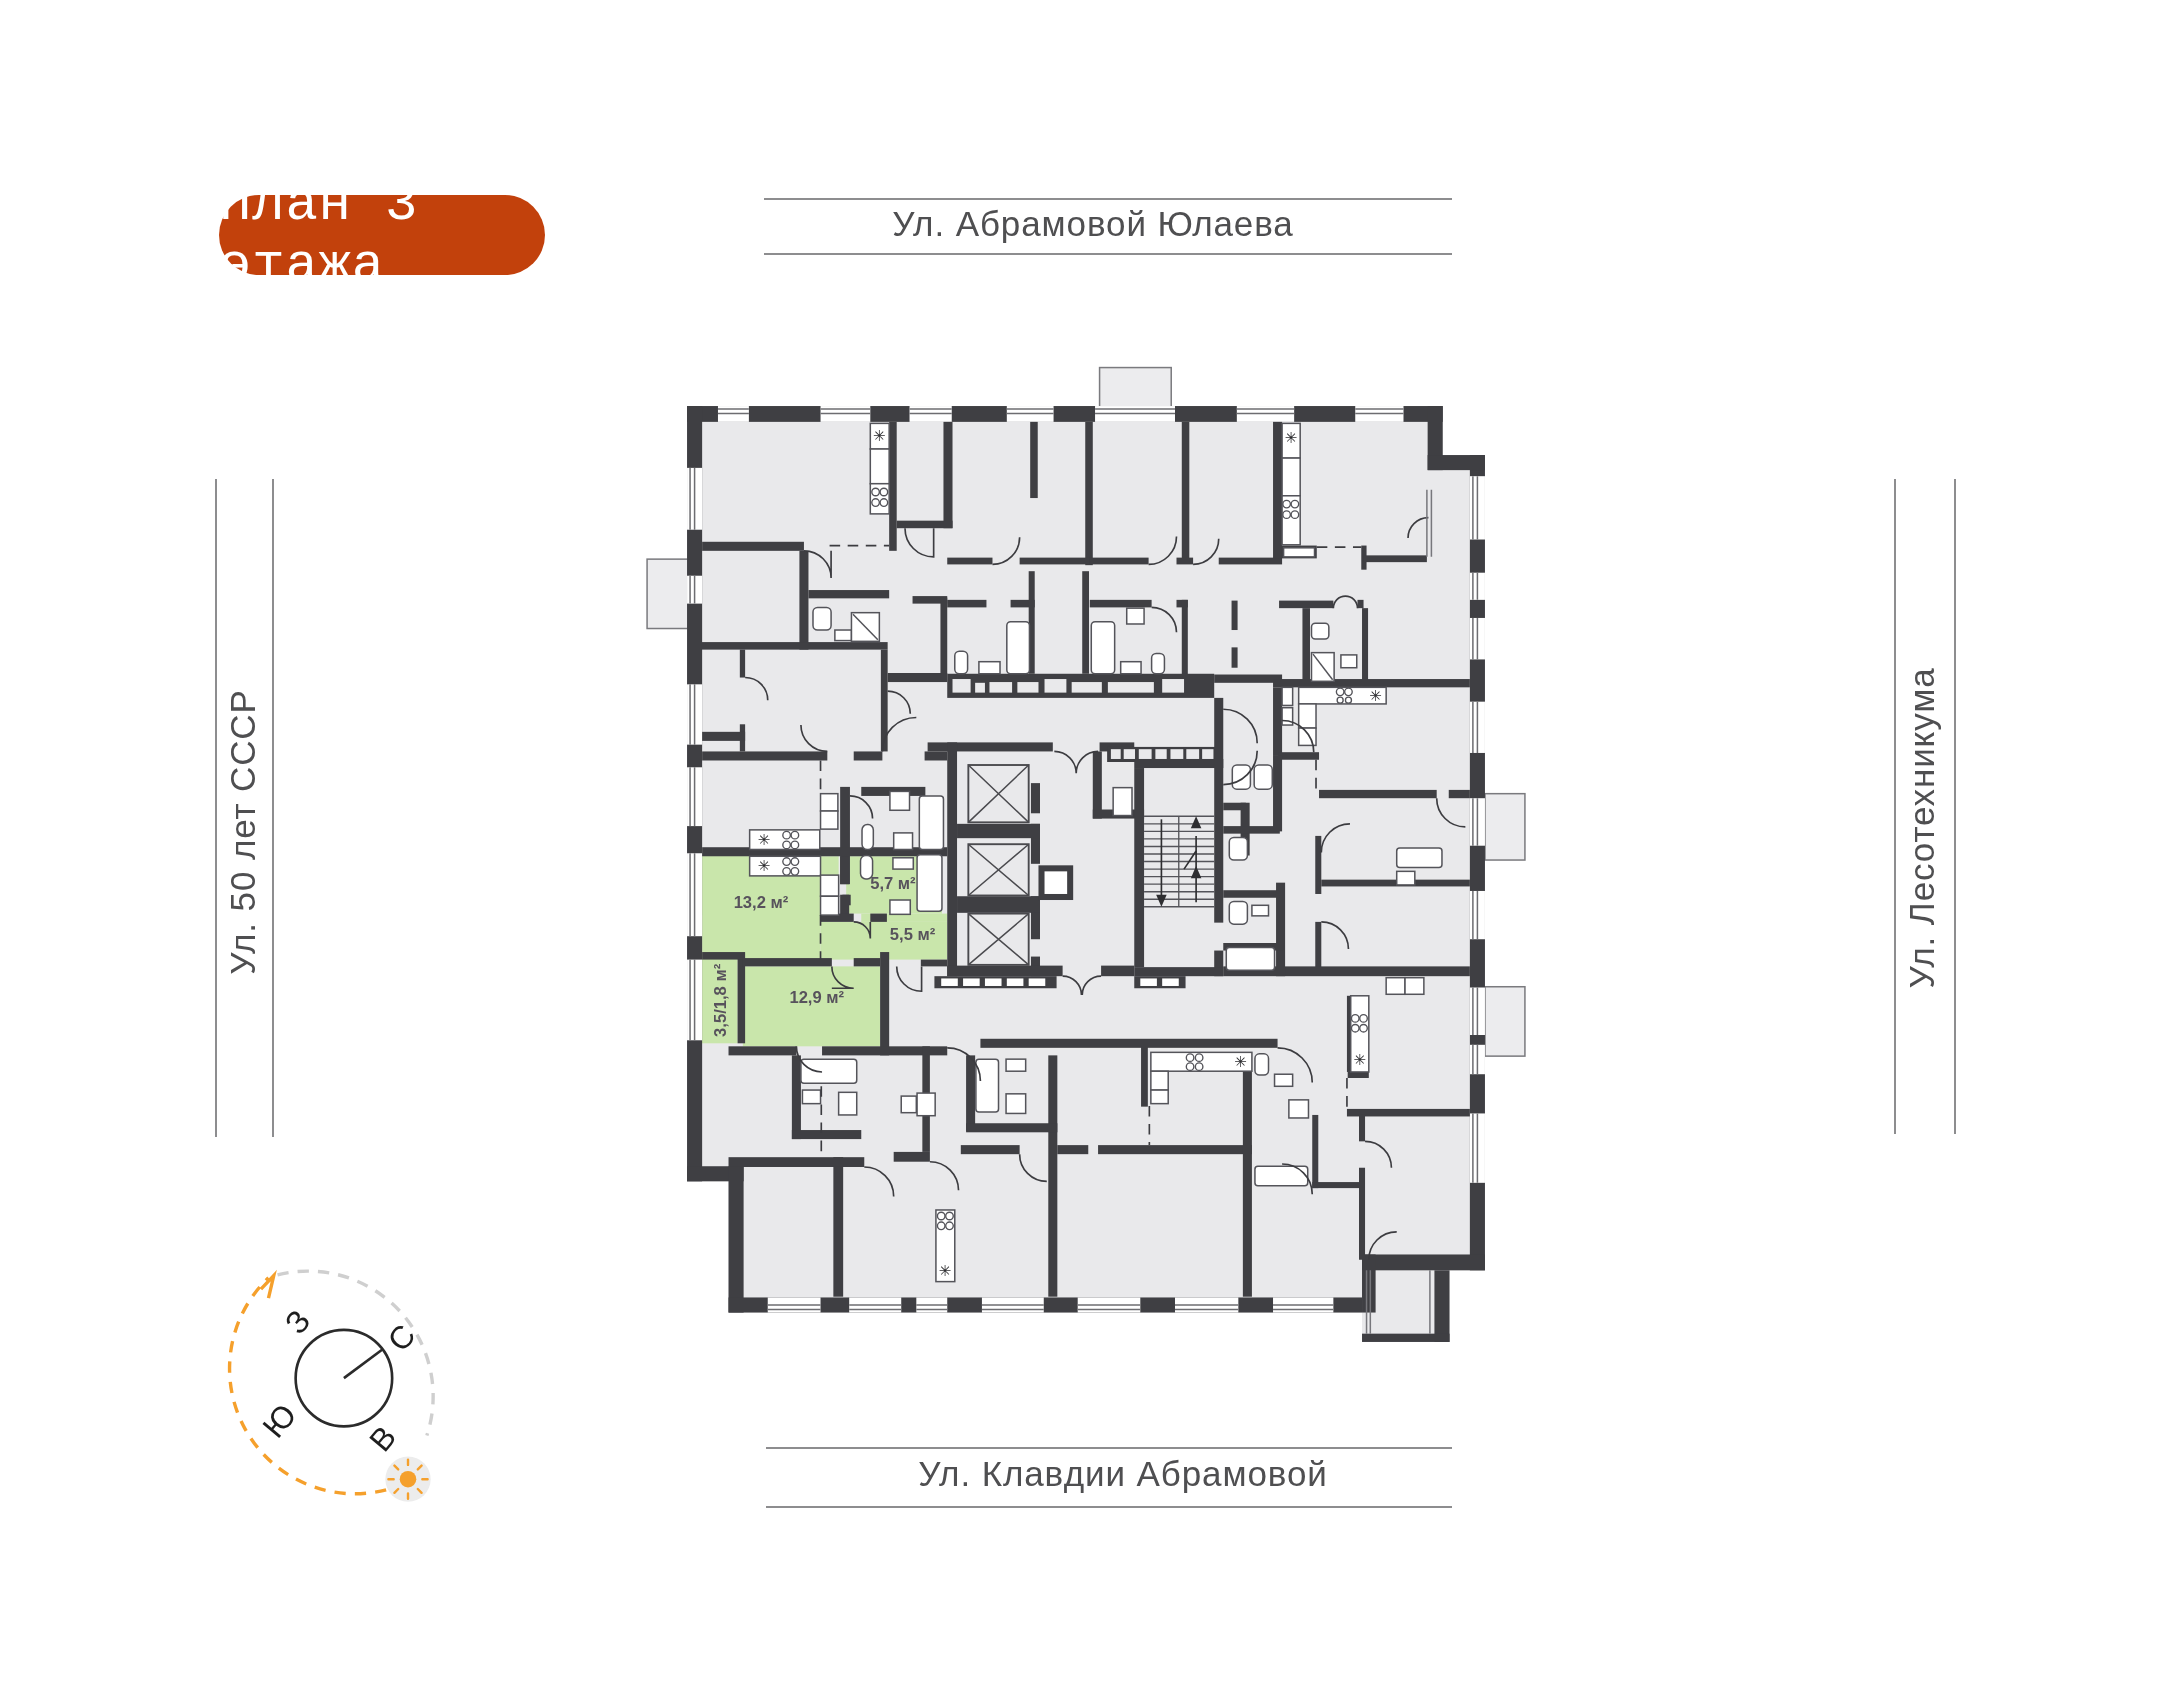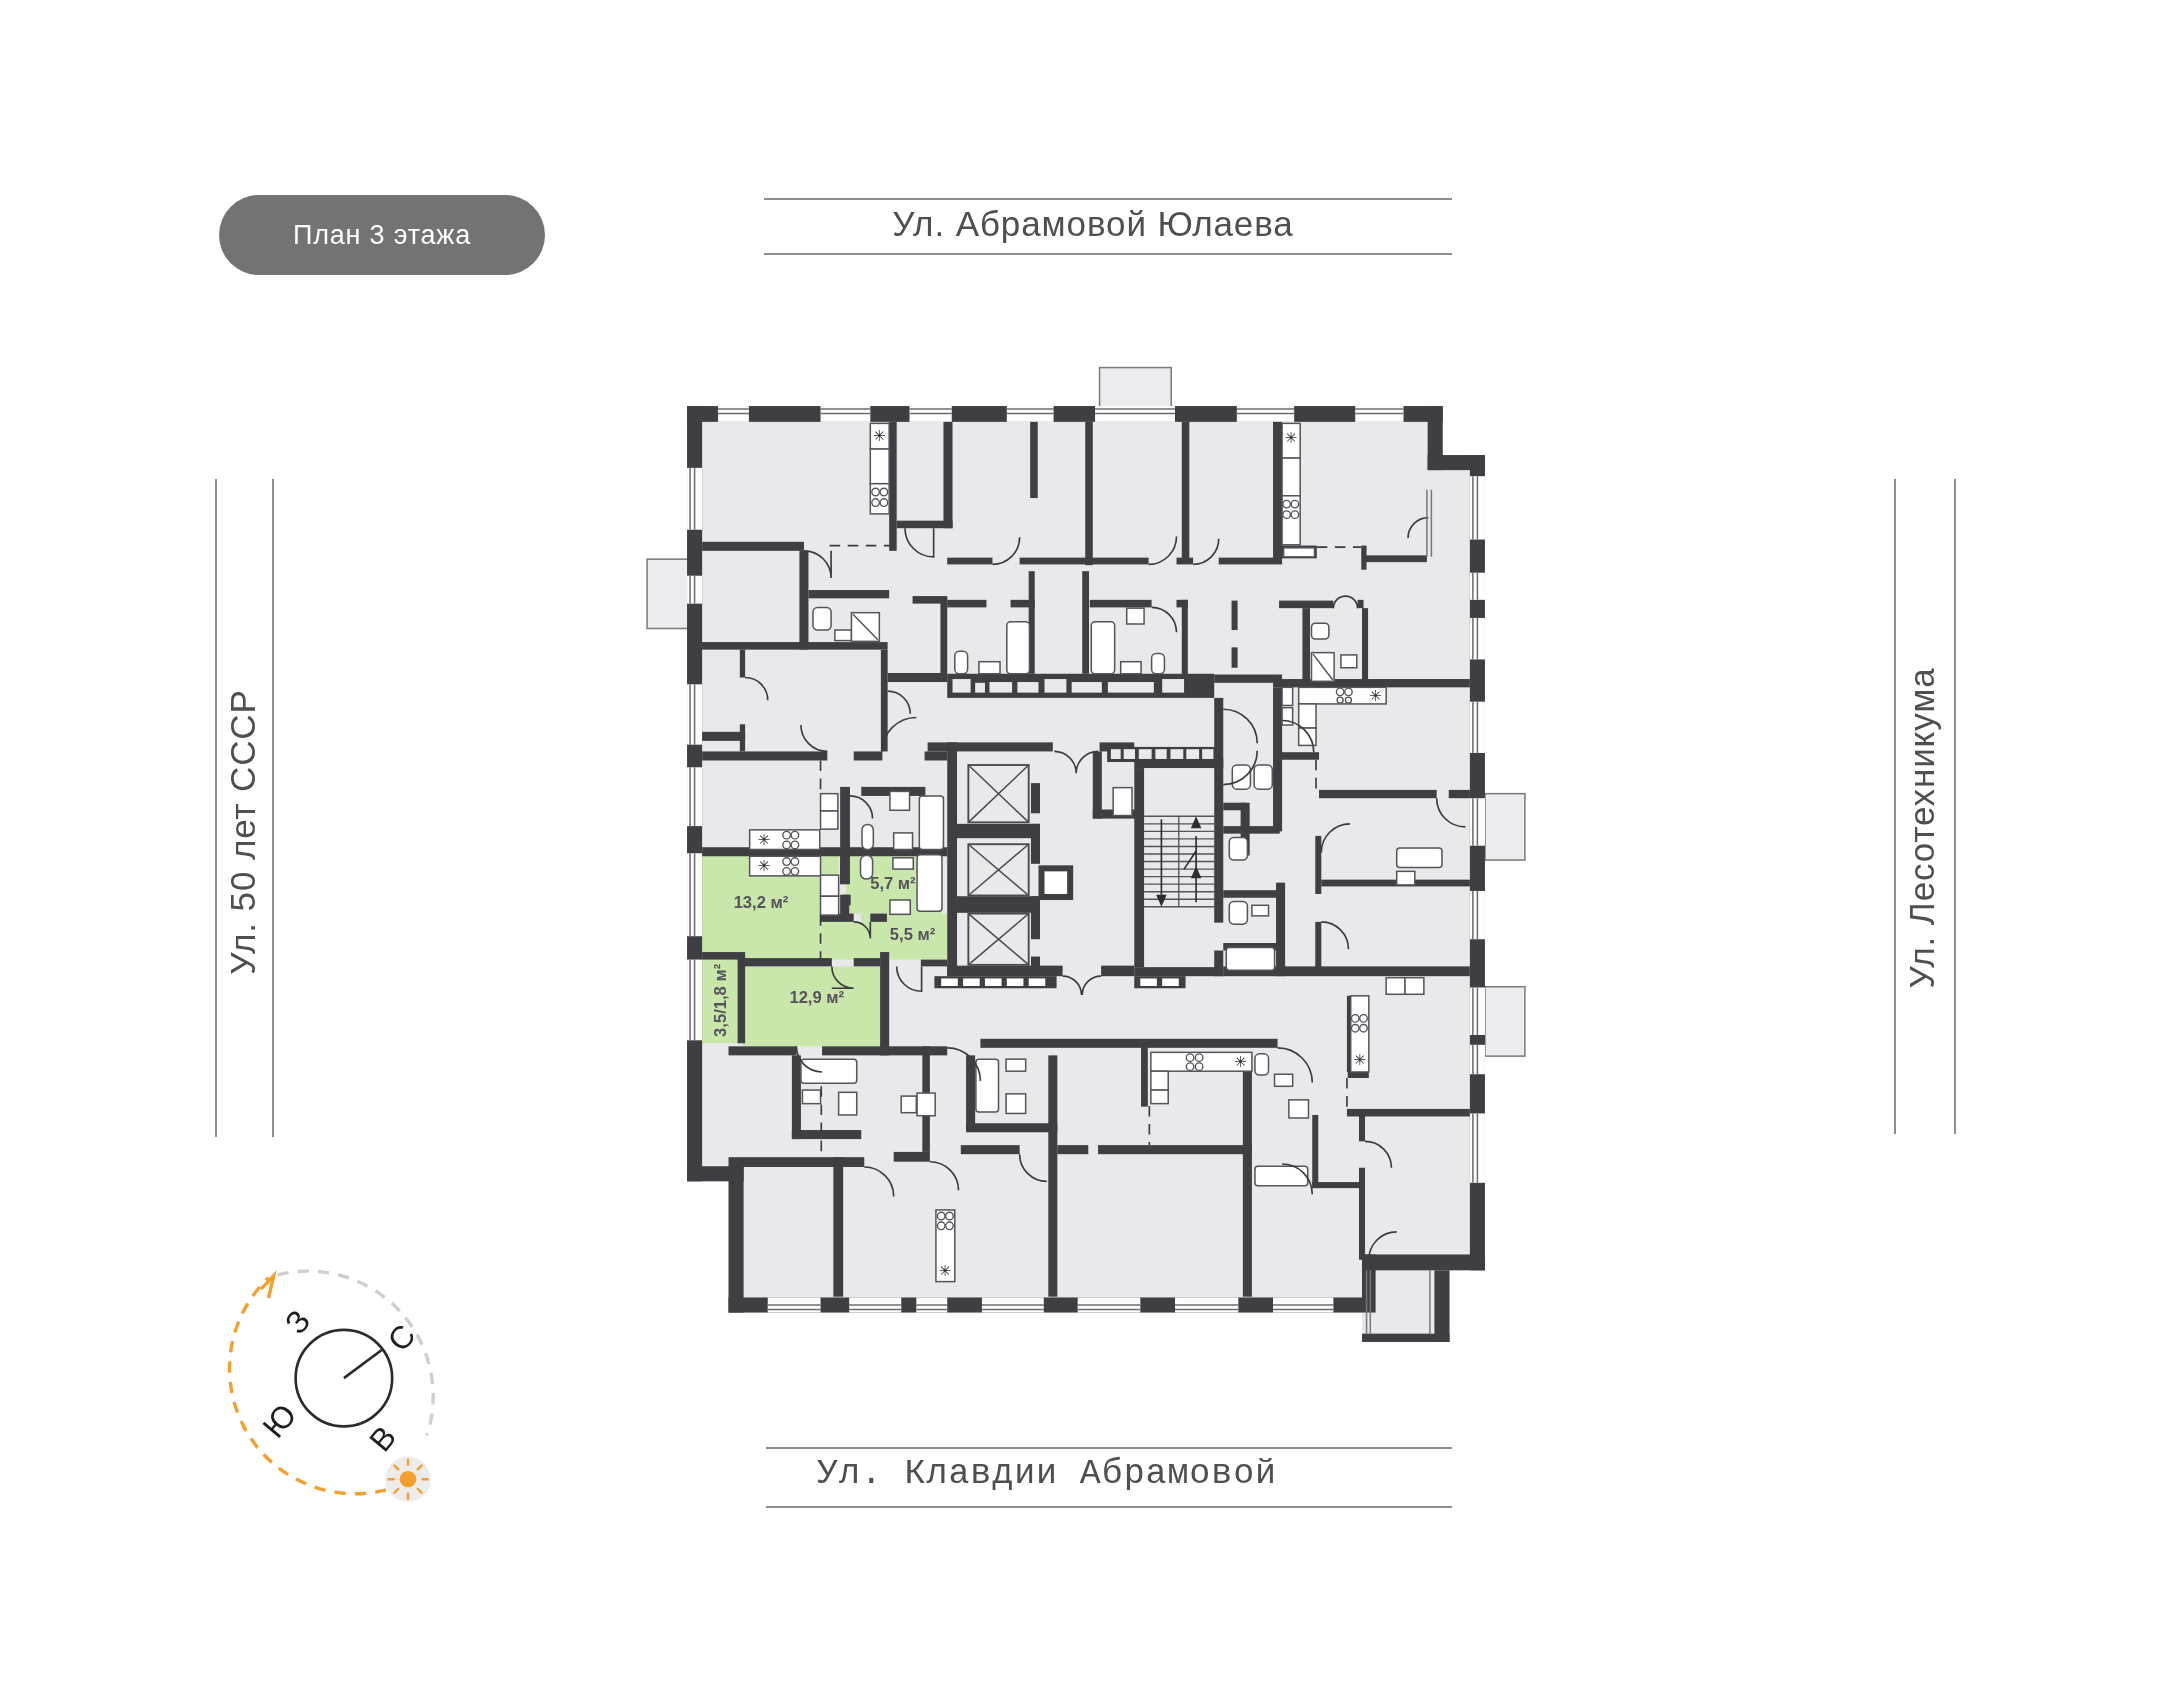--- a/index.html
+++ b/index.html
@@ -1,36 +1,36 @@
 <!DOCTYPE html>
 <html style="font-size:12px"><head>
 <meta charset="utf-8">
 <style>
   html,body{margin:0;padding:0;}
   body{width:2172px;height:1705px;background:#ffffff;position:relative;overflow:hidden;
        font-family:"Liberation Sans", sans-serif;}
-  .badge{position:absolute;left:219px;top:195px;width:326px;height:80px;background:#737373;
+  .badge{position:absolute;left:219px;top:195px;width:326px;height:80px;background:#c2410c;
          border-radius:40px;display:flex;align-items:center;justify-content:center;
-         color:#ffffff;font-size:27px;letter-spacing:0.8px;}
+         color:#ffffff;font-size:54px;letter-spacing:0.8px;font-family:Liberation Mono, monospace;}
   .street{position:absolute;color:#4f4f51;font-size:35px;letter-spacing:0.9px;}
   .hline{position:absolute;height:0;border-top:2.3px solid #8d8d8f;}
   .vline{position:absolute;width:0;border-left:2.3px solid #8d8d8f;}
 </style>
 </head>
 <body>
 
   <div class="badge">План 3 этажа</div>
 
   <div class="hline" style="left:764px;top:198px;width:688px;"></div>
   <div class="hline" style="left:764px;top:253px;width:688px;"></div>
   <div class="street" style="left:749px;top:204px;width:688px;text-align:center;">Ул. Абрамовой Юлаева</div>
 
   <div class="hline" style="left:766px;top:1447px;width:686px;"></div>
   <div class="hline" style="left:766px;top:1506px;width:686px;"></div>
-  <div class="street" style="left:704px;top:1454px;width:686px;text-align:center;font-family:Liberation Mono, monospace;">Ул. Клавдии Абрамовой</div>
+  <div class="street" style="left:780px;top:1454px;width:686px;text-align:center;">Ул. Клавдии Абрамовой</div>
 
   <div class="vline" style="left:215px;top:479px;height:658px;"></div>
   <div class="vline" style="left:272px;top:479px;height:658px;"></div>
   <div class="street" style="left:-416px;top:812px;width:1317px;text-align:center;transform:rotate(-90deg);">Ул. 50 лет СССР</div>
 
   <div class="vline" style="left:1894px;top:479px;height:655px;"></div>
   <div class="vline" style="left:1954px;top:479px;height:655px;"></div>
   <div class="street" style="left:1263px;top:808px;width:1317px;text-align:center;transform:rotate(-90deg);">Ул. Лесотехникума</div>
 
   <svg id="plan" width="2172" height="1705" viewBox="0 0 2880 2260" style="position:absolute;left:0;top:0;">

